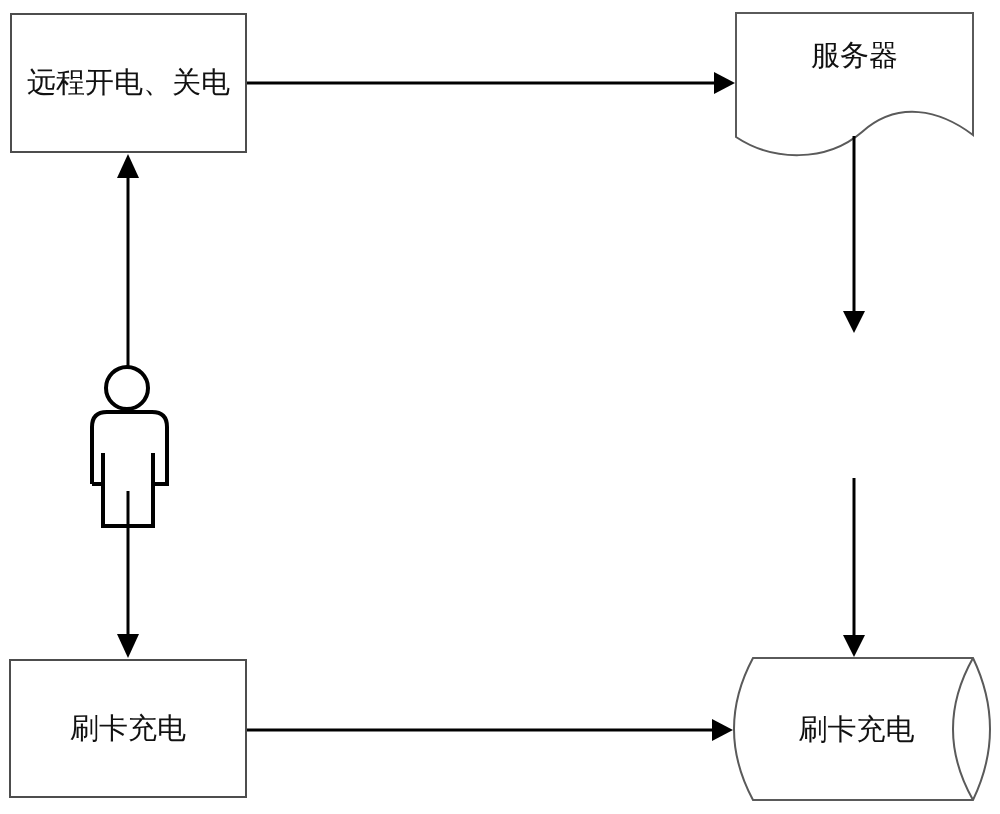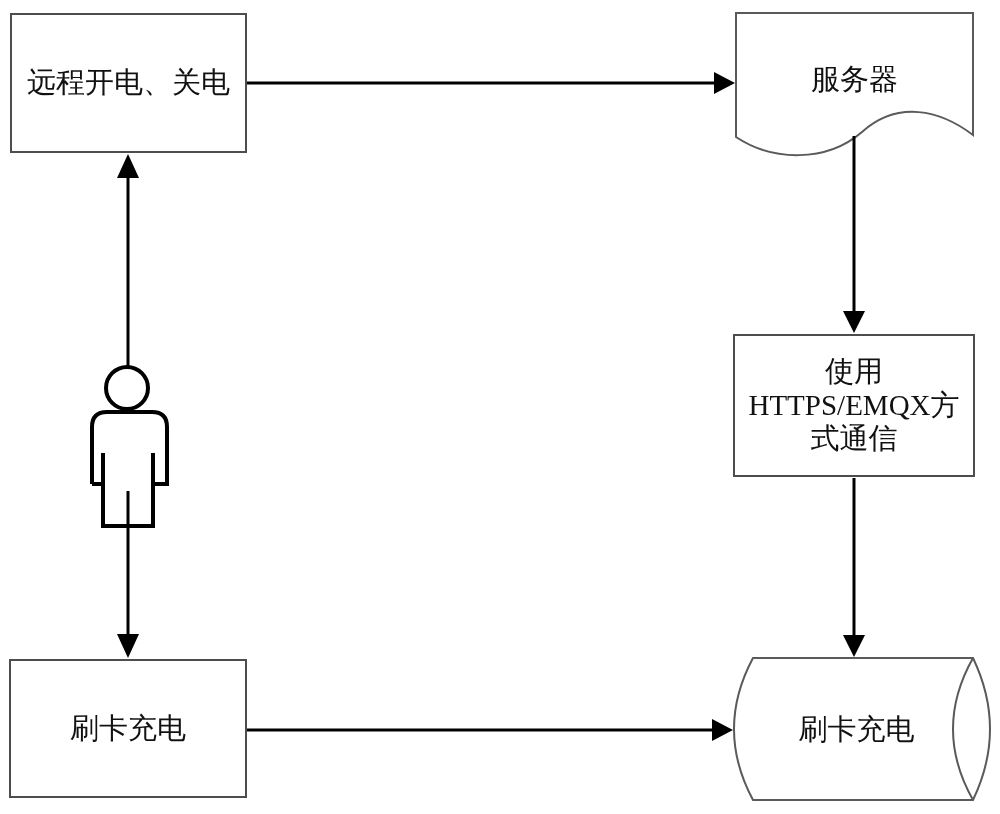--- a/index.html
+++ b/index.html
@@ -71,28 +71,24 @@
     <g stroke="#000000" fill="#000000">
       <line x1="128" y1="491" x2="128" y2="634" stroke-width="3"></line>
       <polygon points="128,658 117,634 139,634" stroke="none"></polygon>
     </g>
   </svg>
 
   <div class="node rect" style="left:10px;top:13px;width:237px;height:140px;">
     <span>远程开电、关电</span>
   </div>
 
-  <div class="node nolabel-bg" style="left:736px;top:36px;width:237px;height:88px;">
+  <div class="node nolabel-bg" style="left:736px;top:12px;width:237px;height:88px;">
     <span>服务器</span>
   </div>
 
-  <div class="node rect" style="left:733px;top:334px;width:242px;height:143px;">
-    <span class="prewrap">使用HTTPS/EMQX方
-式通信</span>
-  </div>
 
   <div class="node rect" style="left:9px;top:659px;width:238px;height:139px;text-align:right;">
     <span>刷卡充电</span>
   </div>
 
   <div class="node nolabel-bg" style="left:740px;top:660px;width:233px;height:140px;">
     <span>刷卡充电</span>
   </div>
 
 </div>

